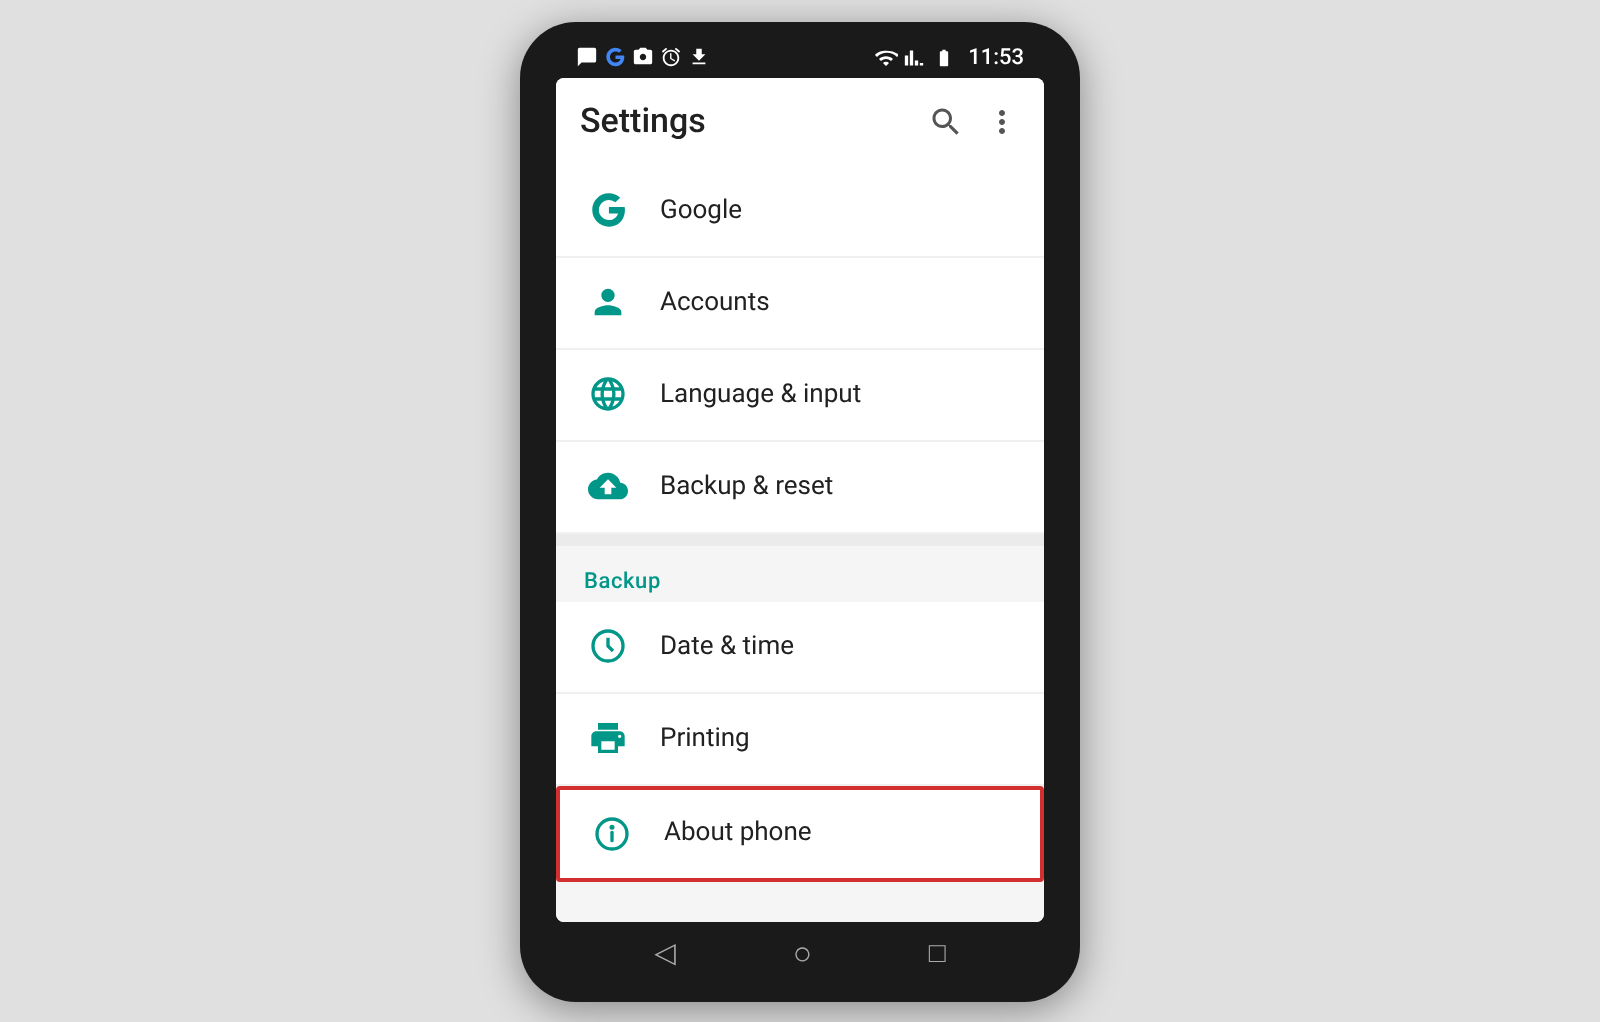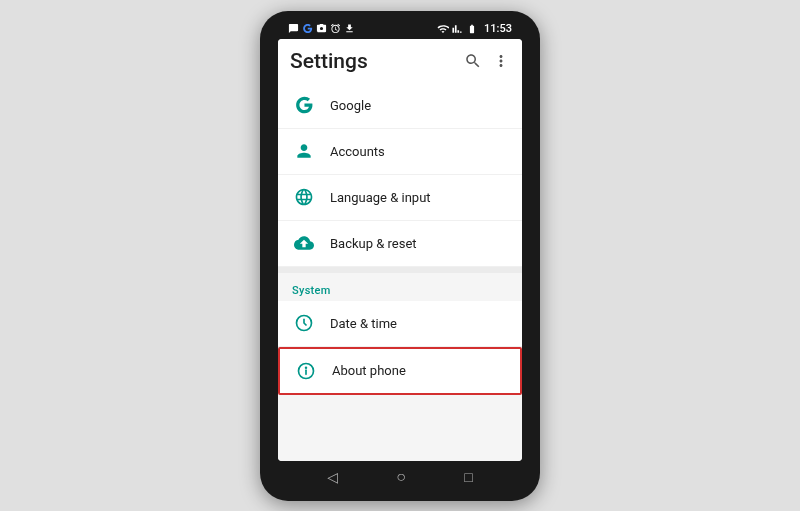--- a/index.html
+++ b/index.html
@@ -61,21 +61,21 @@
       background: white;
       padding: 0 12px;
       height: 44px;
       display: flex;
       align-items: center;
       justify-content: space-between;
       box-shadow: 0 1px 2px rgba(0,0,0,0.1);
     }
 
     .app-bar-title {
-      font-size: 21px;
+      font-size: 17px;
       font-weight: 500;
       color: #212121;
     }
 
     .app-bar-actions {
       display: flex;
       gap: 10px;
       align-items: center;
     }
 
@@ -242,34 +242,42 @@
           <svg style="width:20px;height:20px;fill:#009688;" viewBox="0 0 24 24">
             <path d="M19.35 10.04C18.67 6.59 15.64 4 12 4 9.11 4 6.6 5.64 5.35 8.04 2.34 8.36 0 10.91 0 14c0 3.31 2.69 6 6 6h13c2.76 0 5-2.24 5-5 0-2.64-2.05-4.78-4.65-4.96zM14 13v4h-4v-4H7l5-5 5 5h-3z"></path>
           </svg>
         </div>
         <span class="settings-text">Backup &amp; reset</span>
       </div>
 
       <div class="section-divider"></div>
 
       <div style="background:#f5f5f5;padding:6px 14px 3px;">
-        <span class="section-label" style="padding:0;">System</span>
+        <span class="section-label" style="padding:0;">Backup</span>
       </div>
 
       <div class="settings-item">
         <div class="settings-icon">
           <svg style="width:20px;height:20px;fill:none;stroke:#009688;stroke-width:2;" viewBox="0 0 24 24">
             <circle cx="12" cy="12" r="9"></circle>
             <polyline points="12 7 12 12 15 15"></polyline>
           </svg>
         </div>
         <span class="settings-text">Date &amp; time</span>
       </div>
 
 
+      <div class="settings-item">
+        <div class="settings-icon">
+          <svg style="width:20px;height:20px;fill:#009688;" viewBox="0 0 24 24">
+            <path d="M19 8H5c-1.66 0-3 1.34-3 3v6h4v4h12v-4h4v-6c0-1.66-1.34-3-3-3zm-3 11H8v-5h8v5zm3-7c-.55 0-1-.45-1-1s.45-1 1-1 1 .45 1 1-.45 1-1 1zm-1-9H6v4h12V3z"></path>
+          </svg>
+        </div>
+        <span class="settings-text">Printing</span>
+      </div>
 
       <div class="settings-item highlighted">
         <div class="settings-icon">
           <svg style="width:20px;height:20px;fill:none;stroke:#009688;stroke-width:2;" viewBox="0 0 24 24">
             <circle cx="12" cy="12" r="9"></circle>
             <line x1="12" y1="8" x2="12" y2="8" stroke-width="3" stroke-linecap="round"></line>
             <line x1="12" y1="11" x2="12" y2="16" stroke-linecap="round"></line>
           </svg>
         </div>
         <span class="settings-text">About phone</span>

